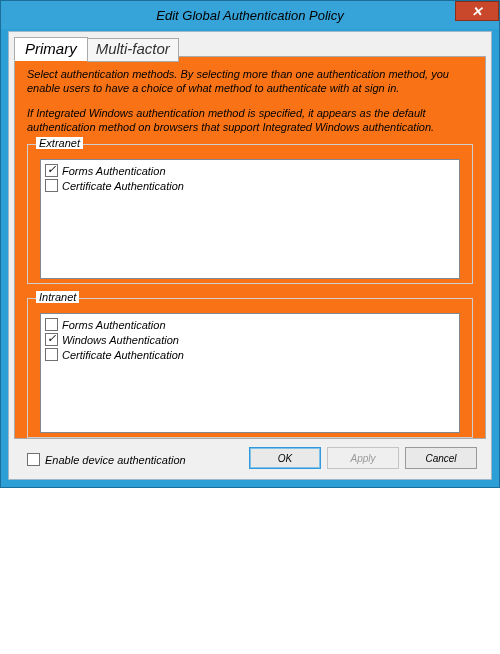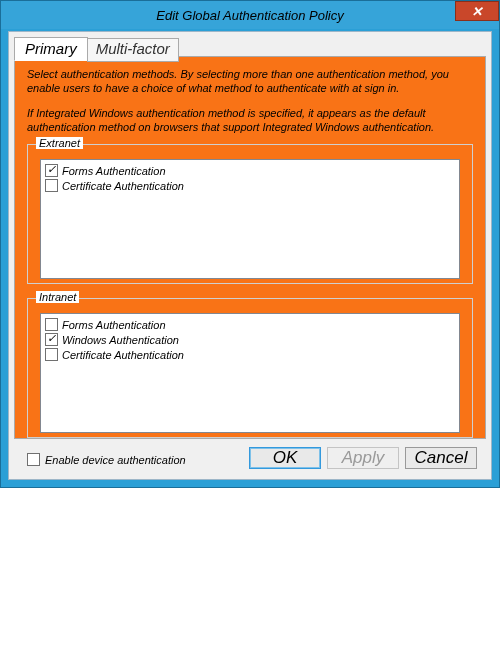--- a/index.html
+++ b/index.html
@@ -140,21 +140,21 @@
     right: 14px;
     bottom: 10px;
     display: flex;
     gap: 6px;
   }
   .btn {
     min-width: 72px;
     height: 22px;
     border: 1px solid #999;
     background: #e9e9e9;
-    font-size: 17px;
+    font-size: 10px;
     display: inline-flex;
     align-items: center;
     justify-content: center;
     cursor: default;
   }
   .btn.default { border: 1px solid #3399dd; box-shadow: 0 0 0 1px #7ec1e9 inset; }
   .btn.disabled { color: #9a9a9a; border-color: #c4c4c4; background: #efefef; }
 </style>
 </head>
 <body>

